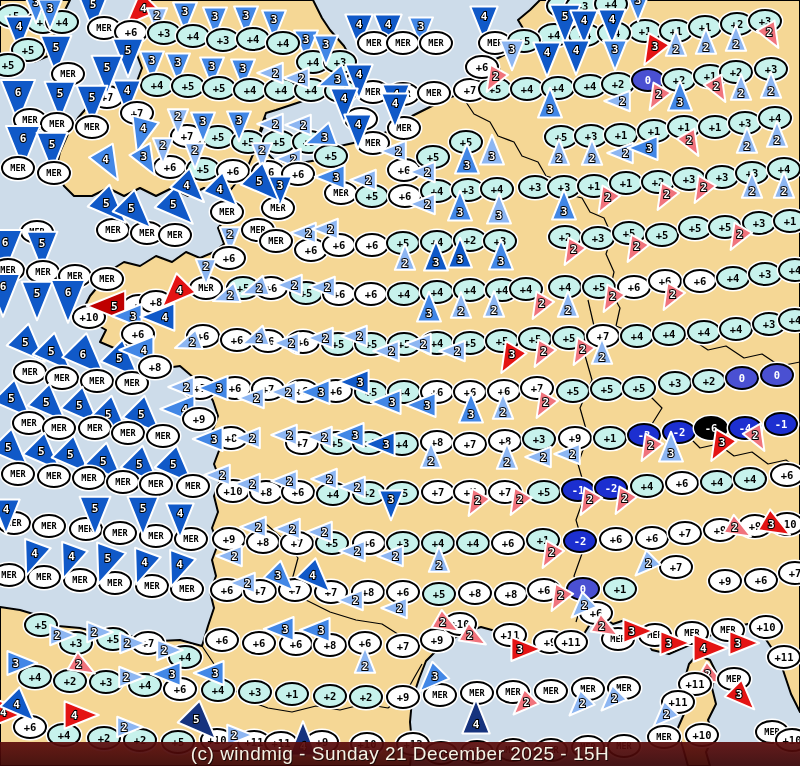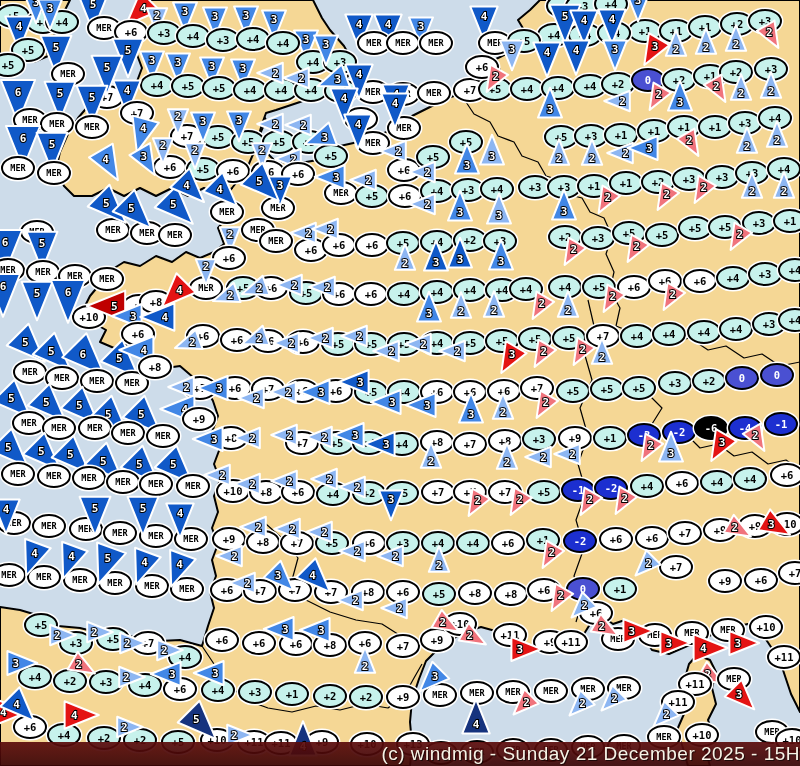--- a/index.html
+++ b/index.html
@@ -1,21 +1,21 @@
 <!DOCTYPE html>
 <html><head>
 <meta charset="utf-8">
 <style>
   html,body{margin:0;padding:0;background:#cddcea;}
   #stage{position:relative;width:800px;height:766px;overflow:hidden;
          font-family:"DejaVu Sans Mono","Liberation Mono",monospace;}
   #map{position:absolute;left:0;top:0;}
   #caption-bar{position:absolute;left:0;bottom:0;width:800px;height:24px;
     background:linear-gradient(180deg,rgba(92,12,12,.93),rgba(58,6,6,.93));
-    display:flex;align-items:center;justify-content:flex-end;z-index:5;}
+    display:flex;align-items:center;justify-content:center;z-index:5;}
   #caption-bar span{color:#f7f3e6;font-family:"Liberation Sans",sans-serif;
     font-size:19px;letter-spacing:.5px;text-shadow:1px 1px 0 rgba(0,0,0,.6);white-space:nowrap;}
   .tri-num{font:bold 11px "DejaVu Sans Mono",monospace;fill:#fff;stroke:#000;stroke-width:2px;
     paint-order:stroke;text-anchor:middle;}
   .ell-num{font:bold 10.5px "DejaVu Sans Mono",monospace;text-anchor:middle;}
   .mer-num{font:bold 8.5px "DejaVu Sans Mono",monospace;text-anchor:middle;}
 </style>
 </head>
 <body>
 

